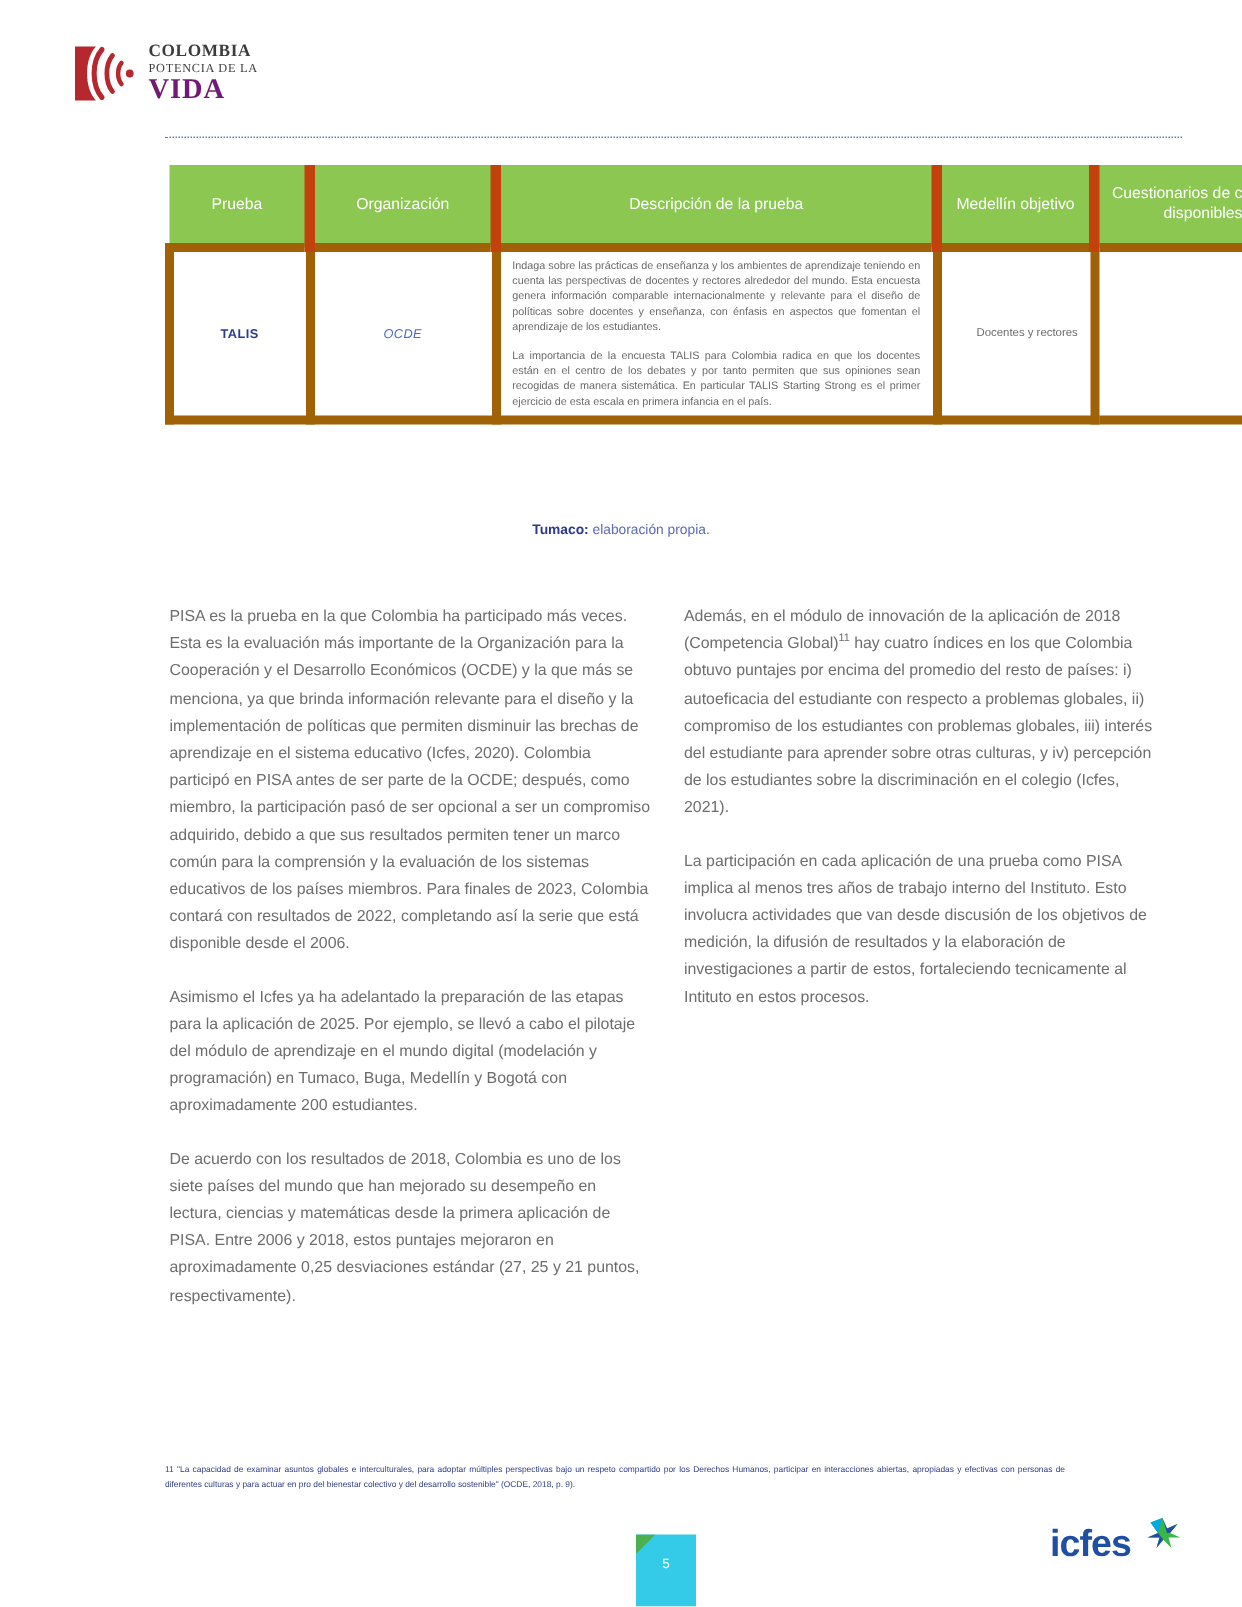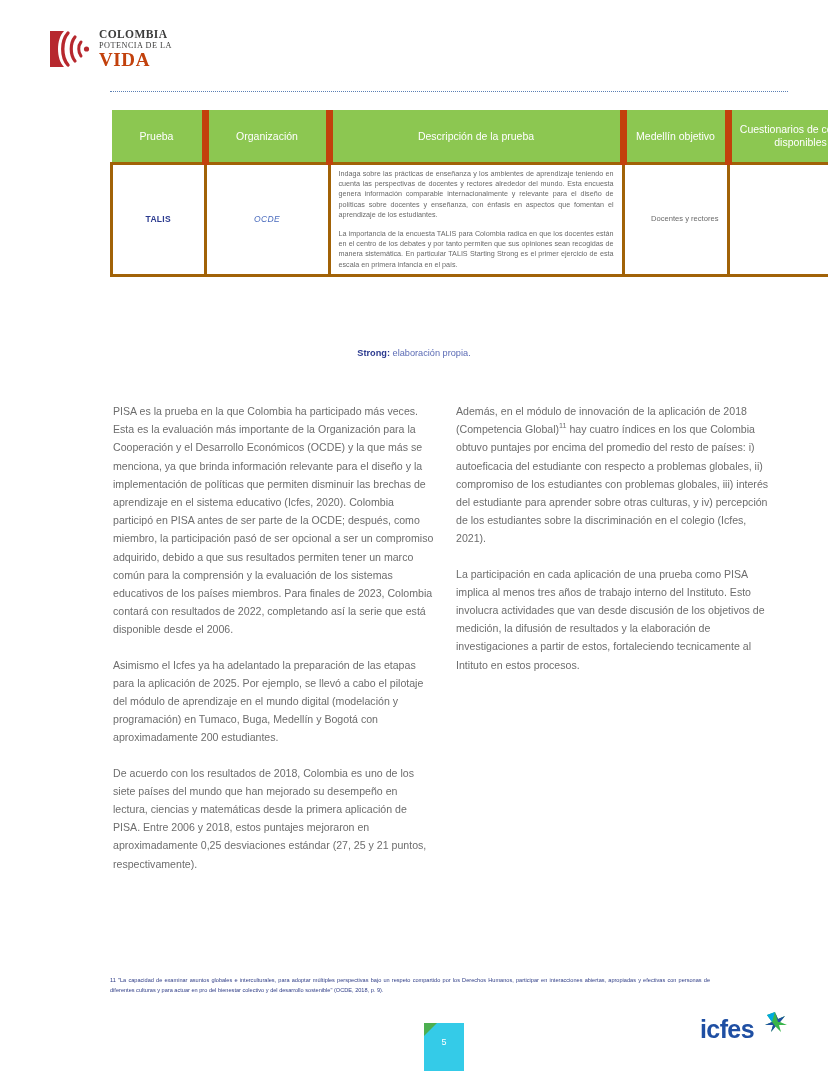--- a/index.html
+++ b/index.html
@@ -50,21 +50,21 @@
   .gov-line2 {
     font-size: 8.2px;
     letter-spacing: 0.5px;
     color: #3c3c3b;
     margin-top: 1.5px;
   }
   .gov-line3 {
     font-size: 19px;
     font-weight: bold;
     letter-spacing: 0.6px;
-    color: #c2410c;
+    color: #701a75;
     margin-top: 0px;
   }
 
   .header-titles {
     position: absolute;
     right: 40px;
     top: 58px;
     text-align: right;
   }
   .header-title-main {
@@ -106,21 +106,21 @@
     font-size: 10.5px;
     line-height: 13px;
     padding: 8px 6px;
     border-right: 7px solid #c2410c;
     text-align: center;
     vertical-align: middle;
     height: 36px;
   }
   .data-table th:last-child { border-right: none; }
   .data-table td {
-    border: 3px solid #a16207;
+    border: 6px solid #a16207;
     vertical-align: middle;
     padding: 4px 8px;
   }
   .col-prueba   { width: 78px; }
   .col-org      { width: 105px; }
   .col-desc     { width: 275px; }
   .col-pob      { width: 86px; }
   .col-cuest    { width: 126px; }
 
   .cell-prueba {
@@ -292,21 +292,21 @@
         <p>Indaga sobre las prácticas de enseñanza y los ambientes de aprendizaje teniendo en cuenta las perspectivas de docentes y rectores alrededor del mundo. Esta encuesta genera información comparable internacionalmente y relevante para el diseño de políticas sobre docentes y enseñanza, con énfasis en aspectos que fomentan el aprendizaje de los estudiantes.</p>
         <p>La importancia de la encuesta TALIS para Colombia radica en que los docentes están en el centro de los debates y por tanto permiten que sus opiniones sean recogidas de manera sistemática. En particular TALIS Starting Strong es el primer ejercicio de esta escala en primera infancia en el país.</p>
       </td>
       <td class="cell-pob">Docentes y rectores</td>
       <td class="cell-empty"></td>
     </tr>
   </tbody>
 </table>
 
 <div class="fuente">
-  <b>Strong:</b><span class="normal"> elaboración propia.</span>
+  <b>Tumaco:</b><span class="normal"> elaboración propia.</span>
 </div>
 
 <div class="body-col col-left">
   <p>PISA es la prueba en la que Colombia ha participado más veces. Esta es la evaluación más importante de la Organización para la Cooperación y el Desarrollo Económicos (OCDE) y la que más se menciona, ya que brinda información relevante para el diseño y la implementación de políticas que permiten disminuir las brechas de aprendizaje en el sistema educativo (Icfes, 2020). Colombia participó en PISA antes de ser parte de la OCDE; después, como miembro, la participación pasó de ser opcional a ser un compromiso adquirido, debido a que sus resultados permiten tener un marco común para la comprensión y la evaluación de los sistemas educativos de los países miembros. Para finales de 2023, Colombia contará con resultados de 2022, completando así la serie que está disponible desde el 2006.</p>
   <p>Asimismo el Icfes ya ha adelantado la preparación de las etapas para la aplicación de 2025. Por ejemplo, se llevó a cabo el pilotaje del módulo de aprendizaje en el mundo digital (modelación y programación) en Tumaco, Buga, Medellín y Bogotá con aproximadamente 200 estudiantes.</p>
   <p>De acuerdo con los resultados de 2018, Colombia es uno de los siete países del mundo que han mejorado su desempeño en lectura, ciencias y matemáticas desde la primera aplicación de PISA. Entre 2006 y 2018, estos puntajes mejoraron en aproximadamente 0,25 desviaciones estándar (27, 25 y 21 puntos, respectivamente).</p>
 </div>
 
 <div class="body-col col-right">
   <p><span>Además, en el módulo de innovación de la aplicación de 2018 (Competencia Global)</span><sup class="fn">11</sup><span> hay cuatro índices en los que Colombia obtuvo puntajes por encima del promedio del resto de países: i) autoeficacia del estudiante con respecto a problemas globales, ii) compromiso de los estudiantes con problemas globales, iii) interés del estudiante para aprender sobre otras culturas, y iv) percepción de los estudiantes sobre la discriminación en el colegio (Icfes, 2021).</span></p>

